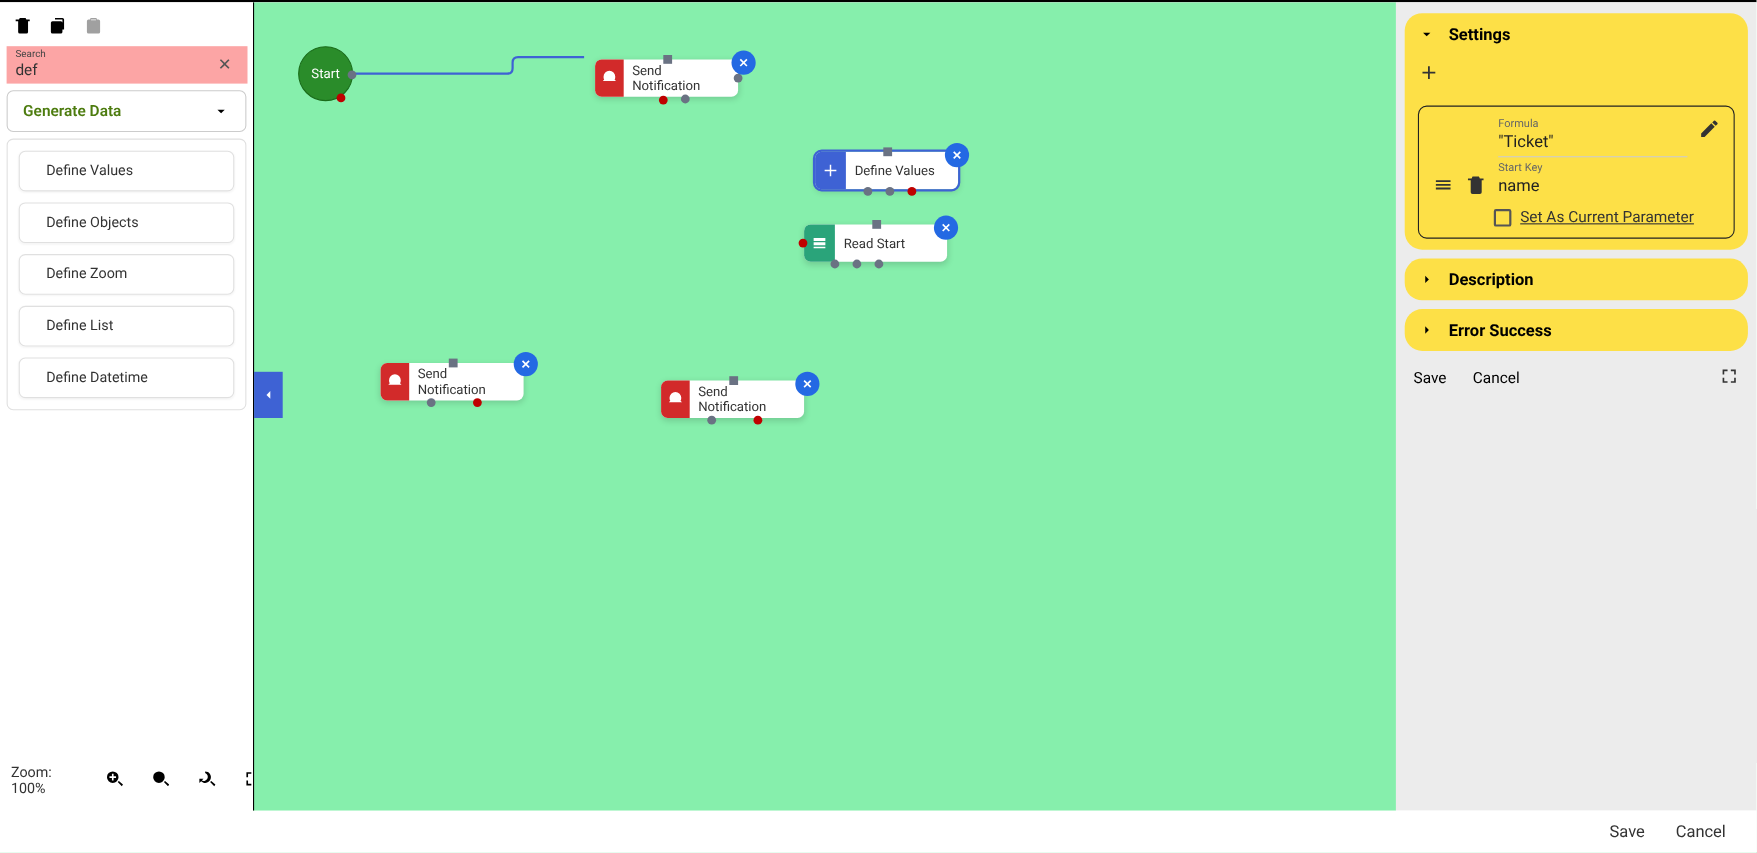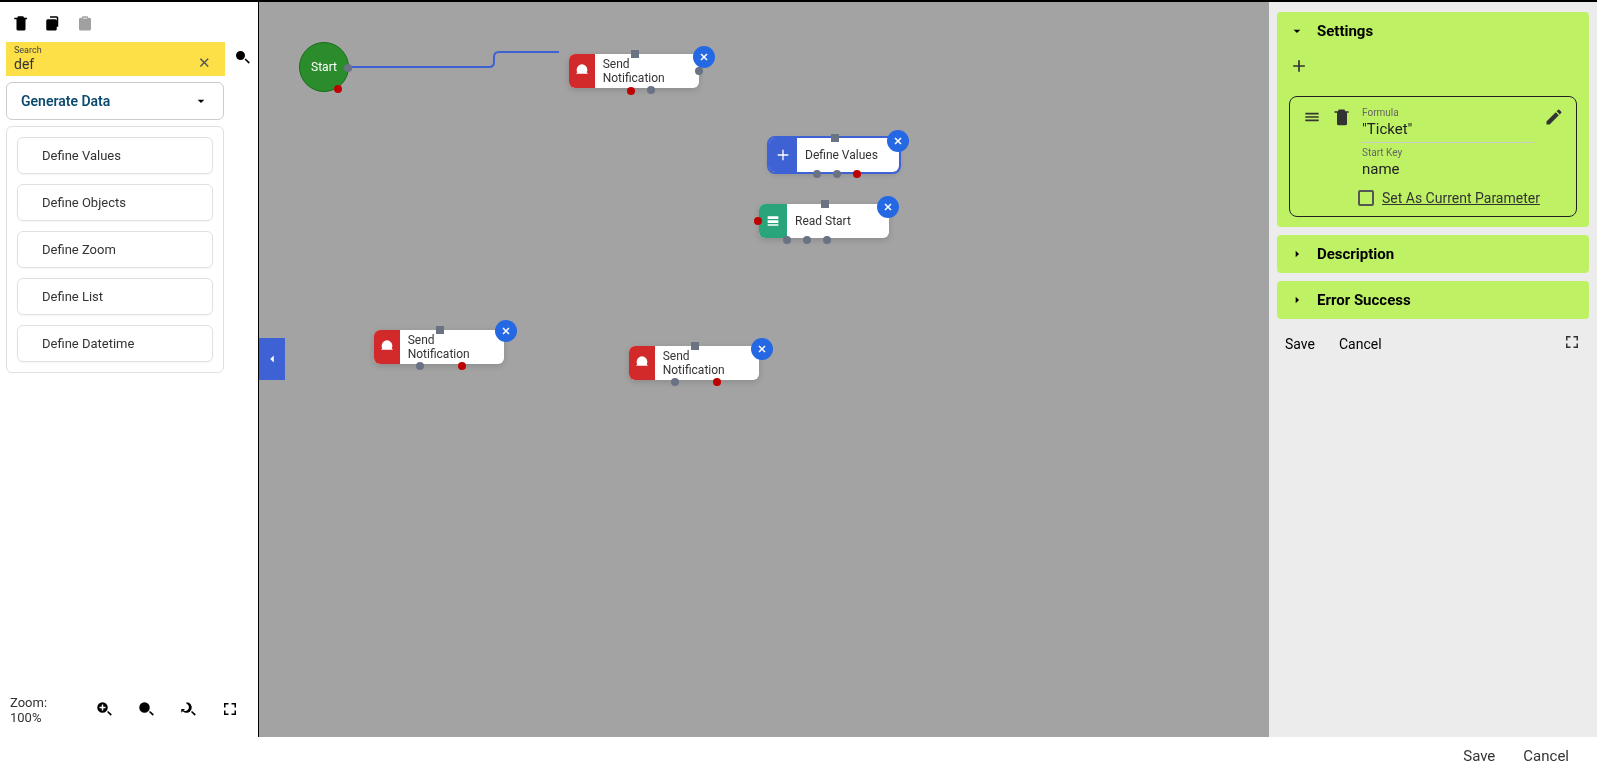--- a/index.html
+++ b/index.html
@@ -5,38 +5,38 @@
 * { box-sizing: border-box; margin: 0; padding: 0; font-family: -apple-system, BlinkMacSystemFont, "Segoe UI", Roboto, Arial, sans-serif; }
 html, body { width: 100%; height: 100%; background: #fff; }
 .app { display: flex; flex-direction: column; width: 1597px; height: 775px; border-top: 2px solid #000; }
 .main { flex: 1; display: flex; overflow: hidden; }
 
 
 .sidebar { width: 230px; display: flex; flex-direction: column; background: #fff; position: relative; }
 .sidebar-toolbar { display: flex; gap: 14px; padding: 12px 12px 6px 12px; }
 .sidebar-toolbar svg { width: 20px; height: 20px; fill: #000; }
 .sidebar-toolbar .dim svg { fill: #a0a0a0; }
-.search { background: #fde047; padding: 4px 8px 4px 8px; display: flex; align-items: flex-end; position: relative; }
+.search { background: #fca5a5; padding: 4px 8px 4px 8px; display: flex; align-items: center; position: relative; }
 .search-label { position: absolute; top: 3px; left: 8px; font-size: 9px; color: #444; }
 .search-input { background: transparent; border: none; outline: none; font-size: 14px; flex: 1; padding-top: 10px; color: #333; }
 .search-clear { cursor: pointer; font-size: 15px; color: #555; padding: 0 6px; }
 .search-btn { padding: 4px 6px; cursor: pointer; }
 .search-row { display: flex; align-items: center; gap: 2px; }
 
-.section-header { display:flex; justify-content: space-between; align-items:center; border: 1px solid #ccc; border-radius:6px; margin:6px 6px; padding: 10px 14px; font-size:14px; font-weight:600; color:#0c4a6e; cursor:pointer; }
+.section-header { display:flex; justify-content: space-between; align-items:center; border: 1px solid #ccc; border-radius:6px; margin:6px 6px; padding: 10px 14px; font-size:14px; font-weight:600; color:#4d7c0f; cursor:pointer; }
 .section-items { border:1px solid #e0e0e0; border-radius:6px; margin:0 6px; padding:10px 10px; display:flex; flex-direction:column; gap:10px; }
 .type-card { border:1px solid #e0e0e0; border-radius:6px; padding:10px 24px; font-size:13px; color:#333; cursor:grab; box-shadow: 0 1px 2px rgba(0,0,0,0.04); }
 
 .zoom-bar { position:absolute; bottom:6px; left:0; width:100%; display:flex; align-items:center; gap:24px; padding: 6px 10px; font-size:13px; color:#333;}
 .zoom-bar .spacer{ flex:1;}
 .tool-ico { cursor:pointer; }
 .tool-ico svg { width:18px; height:18px; fill:#000; }
 
 
-.canvas-wrap { flex:1; position:relative; border-left:1px solid #000; background:#a3a3a3;margin-left:28px; }
+.canvas-wrap { flex:1; position:relative; border-left:1px solid #000; background:#86efac; }
 .canvas { position:absolute; inset:0; }
 .collapse-tab { position:absolute; left:0; top:336px; width:26px; height:42px; background:#3e62d4; display:flex; align-items:center; justify-content:center; cursor:pointer; }
 .collapse-tab svg { fill:#fff; width:14px; height:14px; }
 
 .edge { stroke:#3e62d4; stroke-width:2; fill:none; }
 .edge-label { fill:#fff; font-size:12px; }
 .edge-label-bg { fill:#7b7b7b; rx:4; ry:4; }
 
 .start-node { position:absolute; width:50px; height:50px; border-radius:50%; background:#2a8c2a; display:flex; align-items:center; justify-content:center; color:#fff; font-size:12px; border:1px solid #1a6c1a; }
 .red-dot { width:8px; height:8px; border-radius:50%; background:#bf0000; position:absolute; }
@@ -49,25 +49,25 @@
 .close-badge { position:absolute; width:22px; height:22px; border-radius:50%; background:#2469e3; display:flex; align-items:center; justify-content:center; cursor:pointer; }
 .close-badge svg { fill:#fff; width:12px; height:12px; }
 
 .ico-red { background:#d22a2a; }
 .ico-blue { background:#3e62d4; }
 .ico-green { background:#2aa47a; }
 .wf-node.selected { outline:2px solid #3e62d4; border-radius:6px; }
 
 
 .rpanel { width:328px; background:#ececec; display:flex; flex-direction:column; padding:10px 8px; gap:8px; }
-.rcard { background:#bef264; border-radius:4px; padding:10px 12px; }
+.rcard { background:#fde047; border-radius:16px; padding:10px 12px; }
 .rsection-h { display:flex; align-items:center; gap:12px; font-weight:700; font-size:15px; cursor:pointer; }
 .chev { width:16px; height:16px; }
 .formula-box { border:1px solid #222; border-radius:8px; padding:10px 12px; margin-top:10px; position:relative; }
-.frow { display:flex; align-items:flex-start; gap:10px; }
+.frow { display:flex; align-items:flex-end; gap:10px; }
 .fcol { flex:1; display:flex; flex-direction:column; }
 .fld-label { font-size:10px; color:#666; }
 .fld-val { font-size:15px; color:#222; padding:2px 0 4px 0; border-bottom:1px solid #ccc; }
 .handle-ico, .trash-ico, .edit-ico { cursor:pointer; }
 .handle-ico svg, .trash-ico svg, .edit-ico svg, .add-ico svg { width:20px; height:20px; fill:#333; }
 .add-ico { cursor:pointer; padding:2px 0 6px 0; display:inline-block;}
 .chk-row { display:flex; align-items:center; gap:8px; font-size:14px; color:#333; margin-top:8px; margin-left:56px;text-decoration:underline;}
 .chkbox { width:16px; height:16px; border:2px solid #555; border-radius:2px; }
 .rfoot { display:flex; align-items:center; gap:24px; padding:6px 8px; font-size:14px;}
 .rfoot .spacer { flex:1;}

